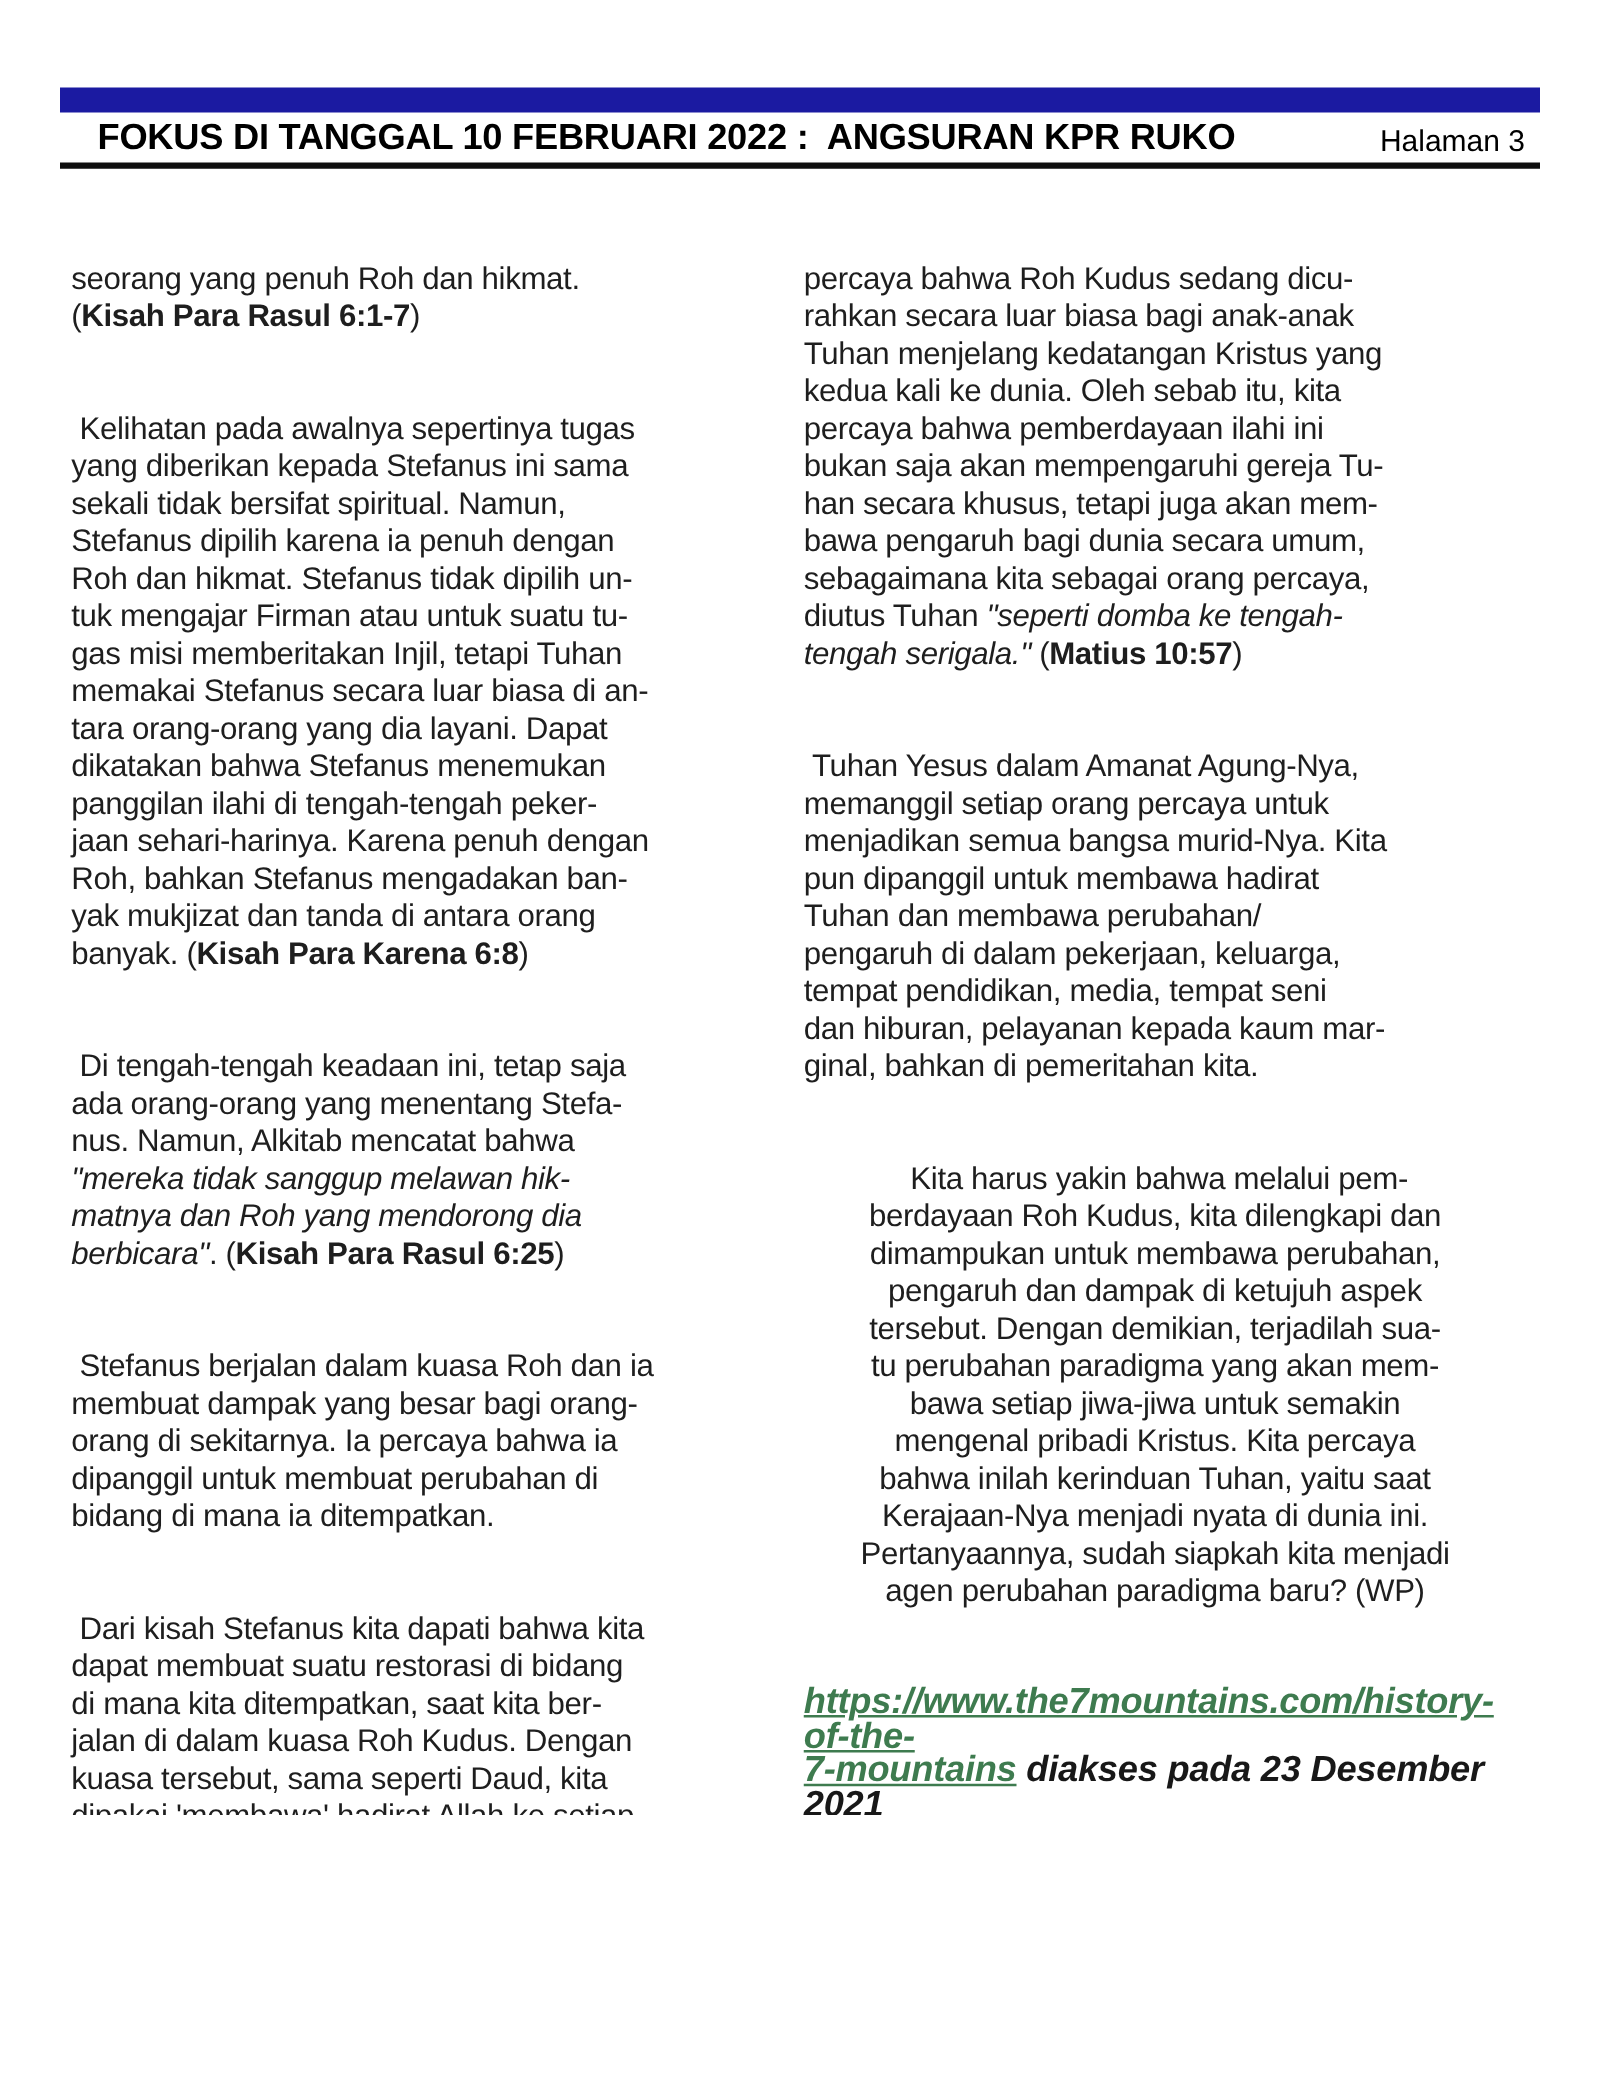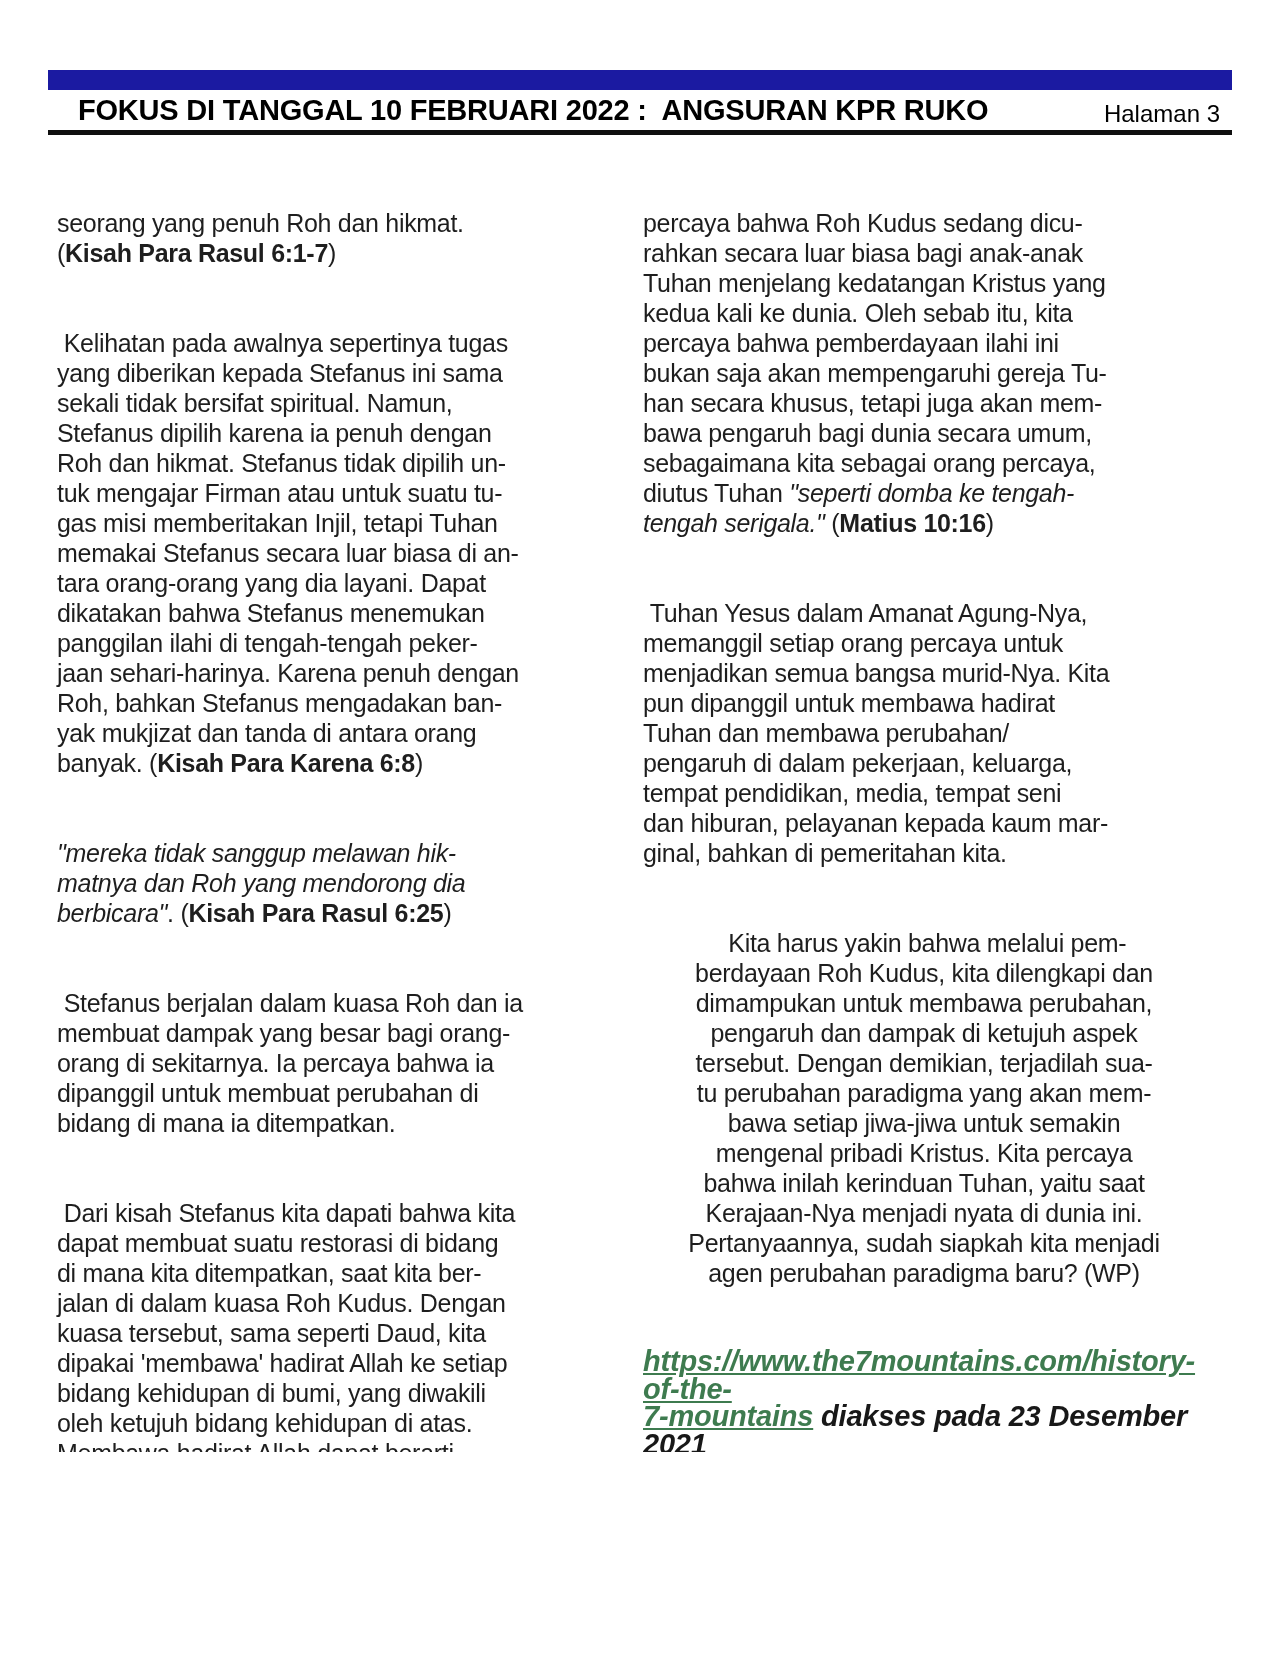--- a/index.html
+++ b/index.html
@@ -92,21 +92,24 @@
 tuk mengajar Firman atau untuk suatu tu-
 gas misi memberitakan Injil, tetapi Tuhan
 memakai Stefanus secara luar biasa di an-
 tara orang-orang yang dia layani. Dapat
 dikatakan bahwa Stefanus menemukan
 panggilan ilahi di tengah-tengah peker-
 jaan sehari-harinya. Karena penuh dengan
 Roh, bahkan Stefanus mengadakan ban-
 yak mukjizat dan tanda di antara orang
 banyak. (</span><span class="run-b">Kisah Para Karena 6:8</span><span class="run-r">)</span></p>
-    <p class="para p-l3"><span class="run-i">"mereka tidak sanggup melawan hik-
+    <p class="para p-l3"><span class="run-r"> Di tengah-tengah keadaan ini, tetap saja
+ada orang-orang yang menentang Stefa-
+nus. Namun, Alkitab mencatat bahwa
+</span><span class="run-i">"mereka tidak sanggup melawan hik-
 matnya dan Roh yang mendorong dia
 berbicara"</span><span class="run-r">. (</span><span class="run-b">Kisah Para Rasul 6:25</span><span class="run-r">)</span></p>
     <p class="para p-l4"><span class="run-r"> Stefanus berjalan dalam kuasa Roh dan ia
 membuat dampak yang besar bagi orang-
 orang di sekitarnya. Ia percaya bahwa ia
 dipanggil untuk membuat perubahan di
 bidang di mana ia ditempatkan.</span></p>
     <p class="para p-l5"><span class="run-r"> Dari kisah Stefanus kita dapati bahwa kita
 dapat membuat suatu restorasi di bidang
 di mana kita ditempatkan, saat kita ber-
@@ -127,21 +130,21 @@
     <p class="para p-r1"><span class="run-r">percaya bahwa Roh Kudus sedang dicu-
 rahkan secara luar biasa bagi anak-anak
 Tuhan menjelang kedatangan Kristus yang
 kedua kali ke dunia. Oleh sebab itu, kita
 percaya bahwa pemberdayaan ilahi ini
 bukan saja akan mempengaruhi gereja Tu-
 han secara khusus, tetapi juga akan mem-
 bawa pengaruh bagi dunia secara umum,
 sebagaimana kita sebagai orang percaya,
 diutus Tuhan </span><span class="run-i">"seperti domba ke tengah-
-tengah serigala."</span><span class="run-r"> (</span><span class="run-b">Matius 10:16</span><span class="run-r">)</span></p>
+tengah serigala."</span><span class="run-r"> (</span><span class="run-b">Matius 10:57</span><span class="run-r">)</span></p>
     <p class="para p-r2"><span class="run-r"> Tuhan Yesus dalam Amanat Agung-Nya,
 memanggil setiap orang percaya untuk
 menjadikan semua bangsa murid-Nya. Kita
 pun dipanggil untuk membawa hadirat
 Tuhan dan membawa perubahan/
 pengaruh di dalam pekerjaan, keluarga,
 tempat pendidikan, media, tempat seni
 dan hiburan, pelayanan kepada kaum mar-
 ginal, bahkan di pemeritahan kita.</span></p>
     <p class="para p-r3"><span class="run-r"> Kita harus yakin bahwa melalui pem-

